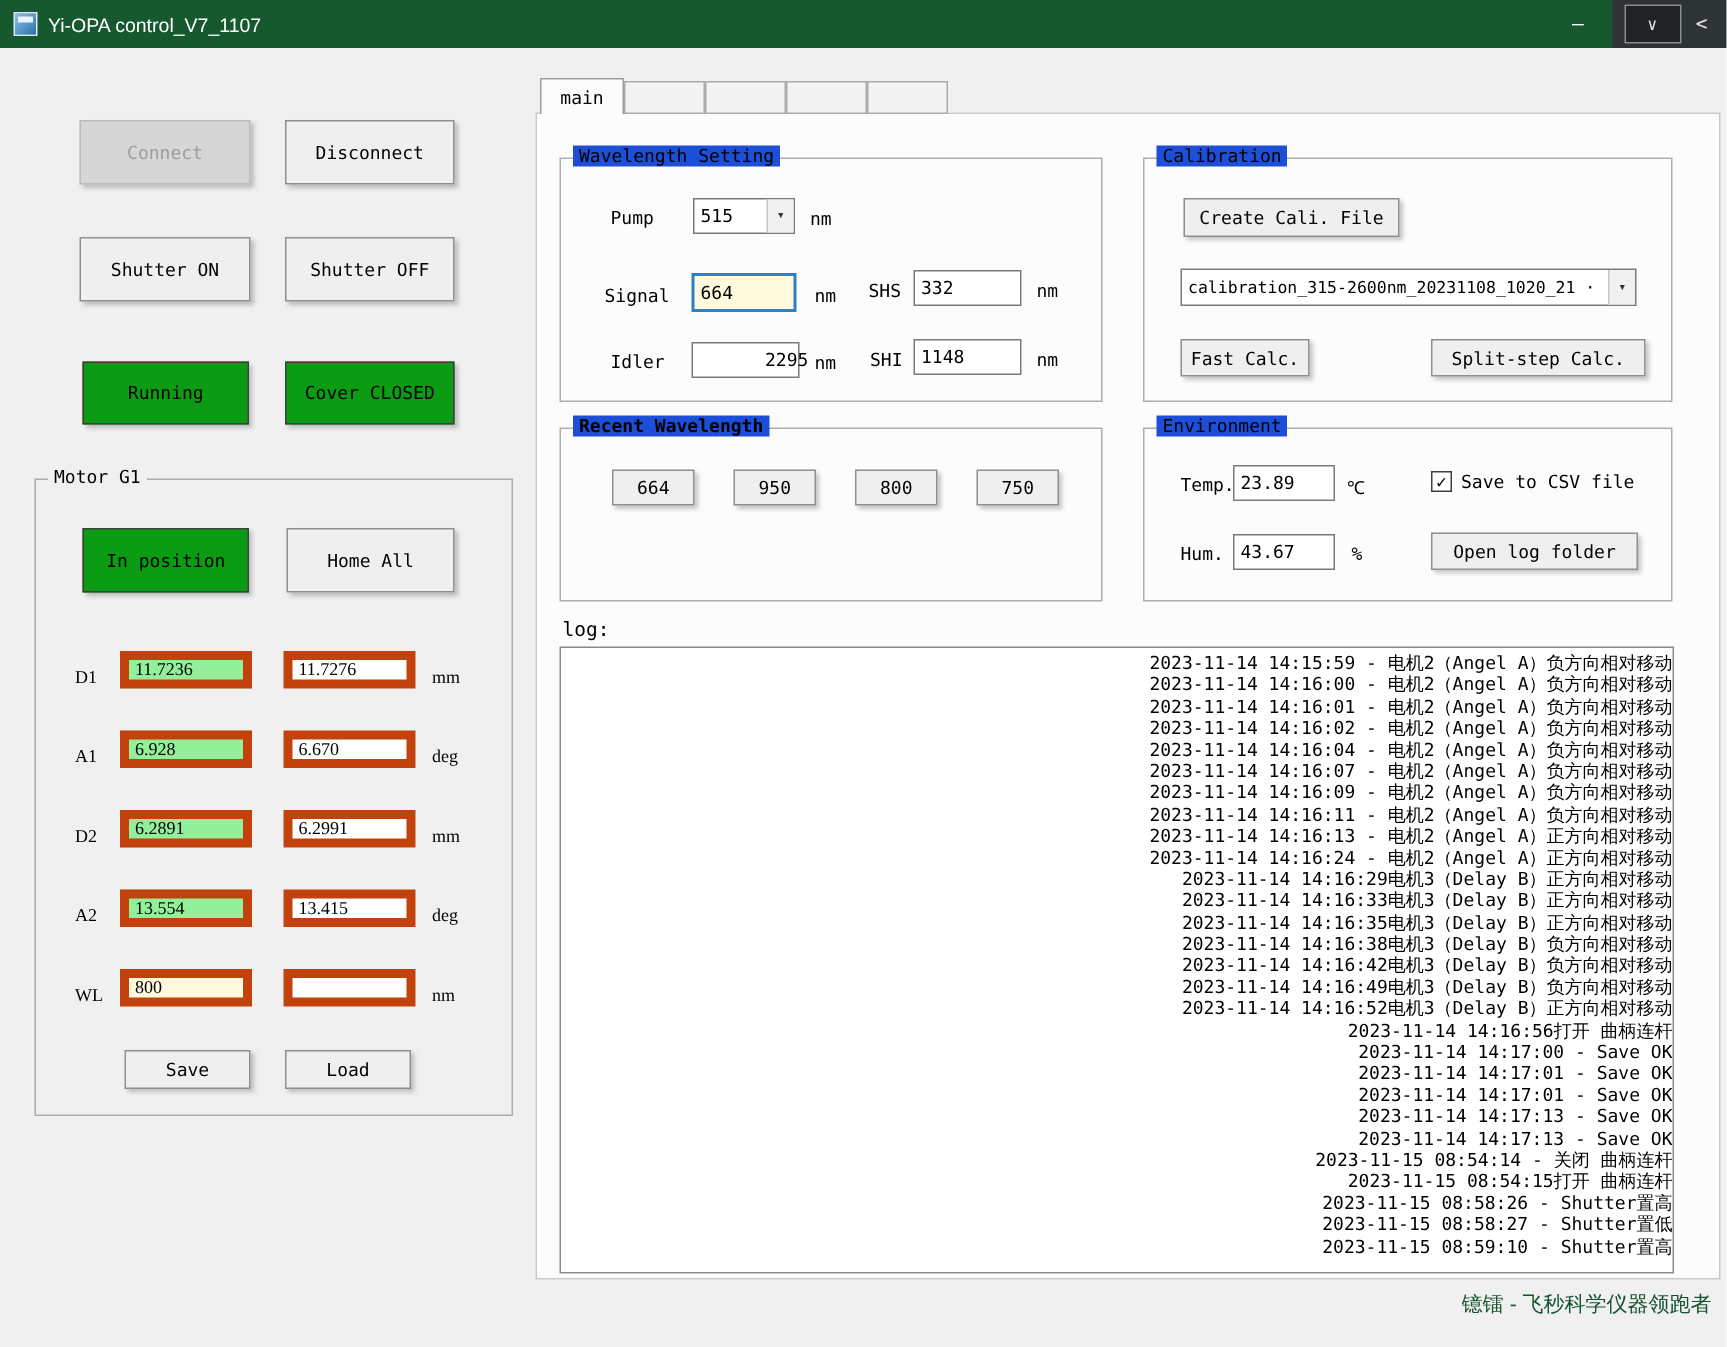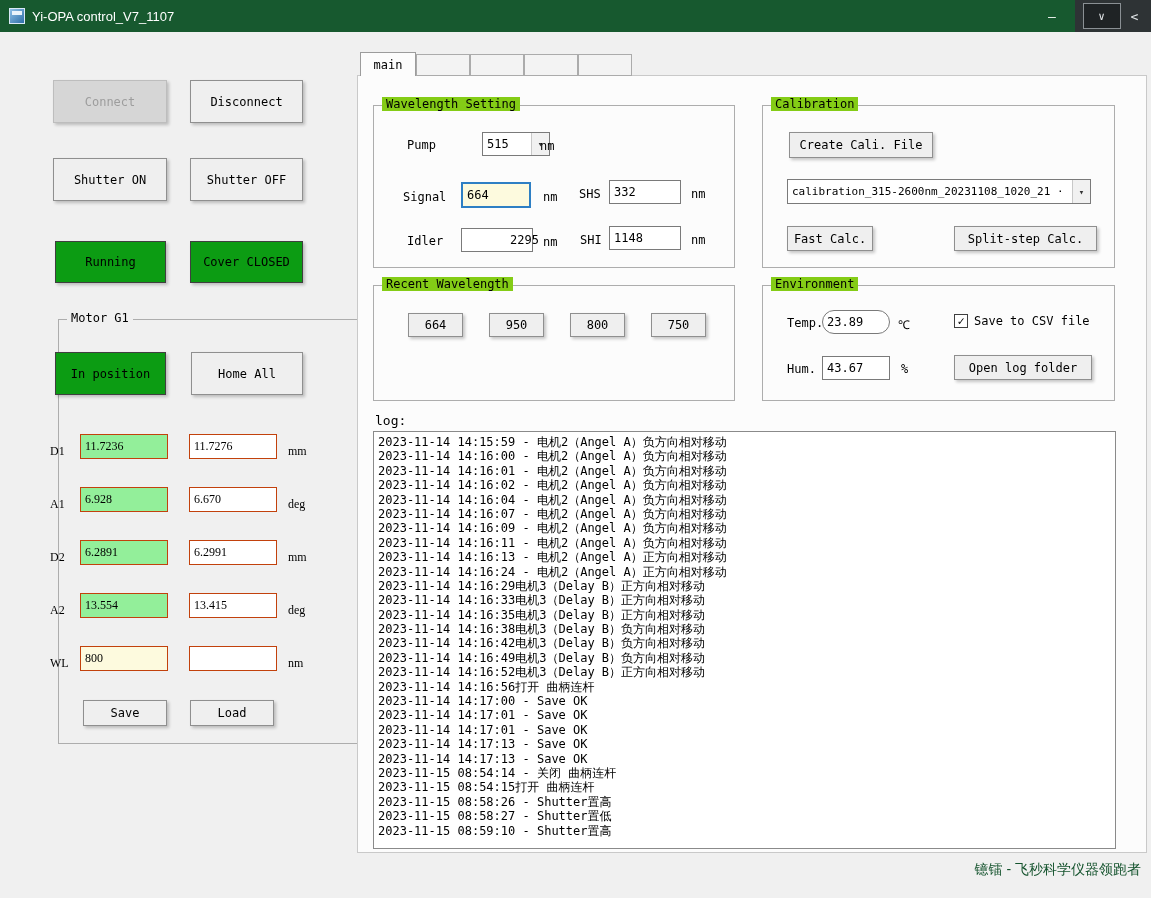--- a/index.html
+++ b/index.html
@@ -27,62 +27,62 @@
   
   .btn { position:absolute; display:flex; align-items:center; justify-content:center;
     background:#efefef; border:1px solid #8f8f8f; box-shadow:2px 2px 3px rgba(0,0,0,0.22);
     font-size:12px; cursor:default; text-align:center; }
   .btn.disabled { background:#d6d6d6; color:#9d9d9d; border-color:#bdbdbd; }
   .btn.state-green { background:#0c9c13; border-color:#3f3f3f; }
   .field { position:absolute; background:#fff; border:1px solid #7a7a7a;
     display:flex; align-items:center; padding:0 4px; font-size:12px; }
   .lbl { position:absolute; font-size:12px; white-space:nowrap; }
   .group { position:absolute; border:1px solid #adadad; }
-  .group-title { position:absolute; top:-9px; left:8px; padding:0 4px; background:#84cc16; font-size:12px; white-space:nowrap; }
+  .group-title { position:absolute; top:-9px; left:8px; padding:0 4px; background:#1d4ed8; font-size:12px; white-space:nowrap; }
   .on-gray .group-title { background:#f0f0f0; }
   .combo { position:absolute; background:#fff; border:1px solid #7a7a7a; display:flex; align-items:center; }
   .combo-text { padding:0 4px; white-space:nowrap; overflow:hidden; flex:1; }
   .combo-arrow { width:18px; align-self:stretch; display:flex; align-items:center; justify-content:center;
     background:#f1f1f1; border-left:1px solid #c8c8c8; font-size:9px; color:#333; }
 
   
   .p-connect   { left:53px;  top:80px;  width:114px; height:43px; }
   .p-disconnect{ left:190px; top:80px;  width:113px; height:43px; }
   .p-shon      { left:53px;  top:158px; width:114px; height:43px; }
   .p-shoff     { left:190px; top:158px; width:113px; height:43px; }
   .p-running   { left:55px;  top:241px; width:111px; height:42px; }
   .p-cover     { left:190px; top:241px; width:113px; height:42px; }
-  .g-motor     { left:23px;  top:319px; width:319px; height:425px;margin-left:35px; }
+  .g-motor     { left:23px;  top:319px; width:319px; height:425px; }
   .p-inpos     { left:55px;  top:352px; width:111px; height:43px; }
   .p-homeall   { left:191px; top:352px; width:112px; height:43px; }
   .p-rows      { position:absolute; left:50px; top:434px; width:285px; }
   .motor-row   { display:flex; align-items:flex-end; height:25px; margin-bottom:28px;font-family:Liberation Serif, serif; }
   .m-label  { width:30px; font-size:12px; }
-  .m-cur, .m-tgt { width:88px; height:25px; border:1px solid #c2410c; background:#fff;
+  .m-cur, .m-tgt { width:88px; height:25px; border:6px solid #c2410c; background:#fff;
     display:flex; align-items:center; padding:0 4px; font-size:12px; }
   .m-cur { margin-right:21px; }
   .m-cur.green  { background:#93ef9a; }
   .m-cur.yellow { background:#fdfade; }
   .m-tgt { margin-right:11px; }
   .p-save { left:83px;  top:700px; width:84px; height:26px; }
   .p-load { left:190px; top:700px; width:84px; height:26px; }
 
   
   .page { position:absolute; left:357px; top:75px; width:790px; height:778px;
     background:#fcfcfc; border:1px solid #c9c9c9; }
   .tab { position:absolute; display:flex; align-items:center; justify-content:center; font-size:12px; }
   .tab-main { left:360px; top:52px; width:56px; height:24px; background:#fcfcfc;
     border:1px solid #9c9c9c; border-bottom:none; z-index:3; }
   .tab-e { top:54px; width:54px; height:22px; background:#f3f3f3; border:1px solid #ababab; z-index:2; }
   .t2 { left:416px; } .t3 { left:470px; } .t4 { left:524px; } .t5 { left:578px; }
 
   
   .g-wl { left:373px; top:105px; width:362px; height:163px; }
   .p-pump-lbl    { left:407px; top:138px; }
-  .p-pump-combo  { left:482px; top:132px; width:68px; height:24px; }
+  .p-pump-combo  { left:462px; top:132px; width:68px; height:24px; }
   .p-pump-nm     { left:540px; top:139px; }
   .p-signal-lbl  { left:403px; top:190px; }
   .p-signal-field{ left:461px; top:182px; width:70px; height:26px; background:#fdfade; border:2px solid #2e7fc4; }
   .p-signal-nm   { left:543px; top:190px; }
   .p-shs-lbl     { left:579px; top:187px; }
   .p-shs-field   { left:609px; top:180px; width:72px; height:24px; }
   .p-shs-nm      { left:691px; top:187px; }
   .p-idler-lbl   { left:407px; top:234px; }
   .p-idler-field { left:461px; top:228px; width:72px; height:24px;padding-left:48px; }
   .p-idler-nm    { left:543px; top:235px; }
@@ -92,41 +92,41 @@
 
   
   .g-cal { left:762px; top:105px; width:353px; height:163px; }
   .p-create    { left:789px; top:132px; width:144px; height:26px; }
   .p-cal-combo { left:787px; top:179px; width:304px; height:25px; }
   .p-cal-combo .combo-text { font-size:11px; }
   .p-fast      { left:787px; top:226px; width:86px;  height:25px; }
   .p-split     { left:954px; top:226px; width:143px; height:25px; }
 
   
-  .g-recent { left:373px; top:285px; width:362px; height:116px; }
+  .g-recent { left:373px; top:285px; width:362px; height:116px;font-weight:bold; }
   .p-recent-row { position:absolute; left:408px; top:313px; display:flex; gap:26px; }
   .recent-btn { position:static; width:55px; height:24px; }
 
   
   .g-env { left:762px; top:285px; width:353px; height:116px; }
   .p-temp-lbl   { left:787px; top:316px; }
-  .p-temp-field { left:822px; top:310px; width:68px; height:24px;border-radius:12px; }
+  .p-temp-field { left:822px; top:310px; width:68px; height:24px; }
   .p-temp-unit  { left:898px; top:316px; }
   .p-csv        { position:absolute; left:954px; top:314px; display:flex; align-items:center; gap:6px; }
   .checkbox { width:14px; height:14px; background:#fff; border:1px solid #3f3f3f;
     display:flex; align-items:center; justify-content:center; font-size:12px; line-height:12px; }
   .p-hum-lbl    { left:787px; top:362px; }
   .p-hum-field  { left:822px; top:356px; width:68px; height:24px; }
   .p-hum-unit   { left:901px; top:362px; }
   .p-openlog    { left:954px; top:355px; width:138px; height:25px; }
 
   
   .p-log-lbl { left:375px; top:413px; font-size:13px; }
   .log-box { position:absolute; left:373px; top:431px; width:743px; height:418px;
-    background:#fff; border:1px solid #8a8a8a; overflow:hidden; padding:3px 0 0 4px; }
+    background:#fff; border:1px solid #8a8a8a; overflow:hidden; padding:3px 0 0 4px;text-align:right; }
   .log-line { height:14.4px; line-height:14.4px; font-size:12px; white-space:pre; }
 
   
   .footer { position:absolute; right:10px; top:861px; font-family:"Liberation Sans",sans-serif;
     font-size:14px; color:#14532d; }
 </style>
 </head>
 <body>
 
 <div class="app">

